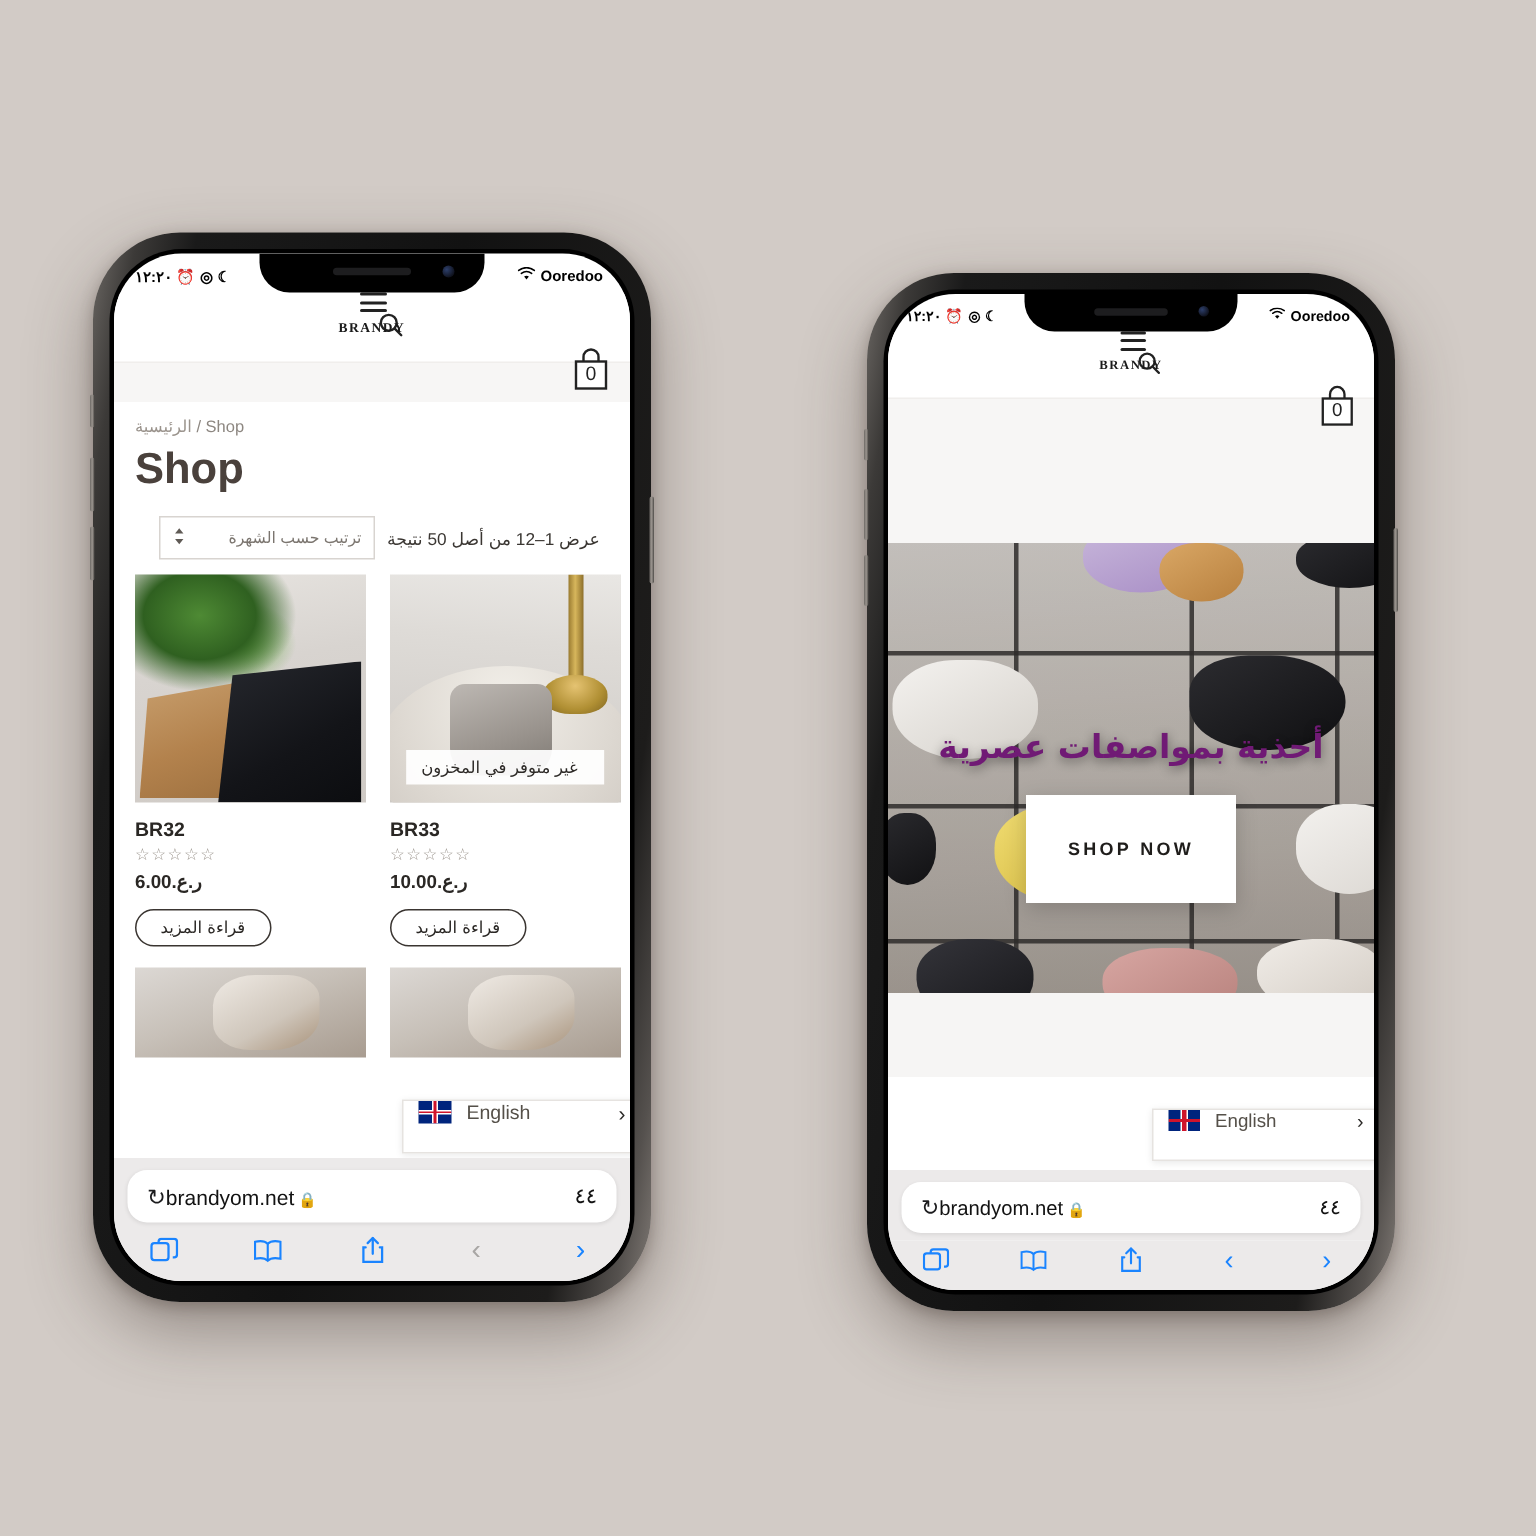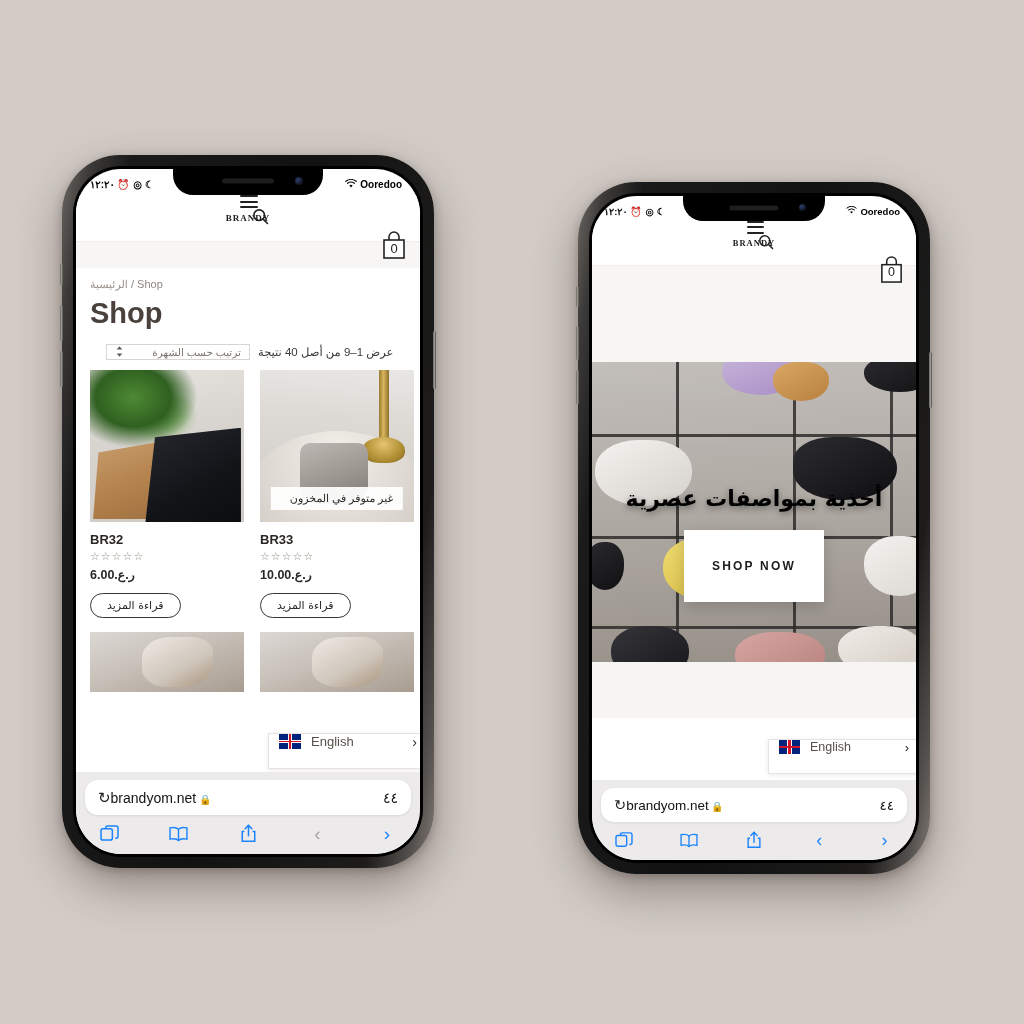--- a/index.html
+++ b/index.html
@@ -90,22 +90,22 @@
     white-space:nowrap; direction:rtl;
   }
   .sort-chevrons { color:#6e6862; line-height:.8; text-align:center; }
 
   .product-grid { display:flex; gap:14px; background:#fff; }
   .product-card { flex:1 1 0; min-width:0; }
   .product-photo { position:relative; width:100%; overflow:hidden; }
   .oos-badge {
     position:absolute; left:50%; transform:translateX(-50%);
     background:rgba(255,255,255,.93); color:#2d2a27;
-    text-align:right; white-space:nowrap; direction:rtl;
-    font-family:Liberation Serif, serif;
+    text-align:left; white-space:nowrap; direction:rtl;
+    font-family:Liberation Sans, sans-serif;
   }
   .p-name { color:#2a2724; font-weight:700; font-family:"Liberation Sans", sans-serif; }
   .stars { color:#9d968f; letter-spacing:1px; }
   .p-price { color:#2a2724; font-weight:700; direction:ltr; font-family:"Liberation Sans", sans-serif; }
   .read-more {
     display:inline-flex; align-items:center; justify-content:center;
     border:1px solid #3a3531; border-radius:999px; color:#2a2724;
     background:#fff; white-space:nowrap; direction:rtl;
     font-family:"DejaVu Sans", sans-serif;
   }
@@ -145,21 +145,21 @@
     position:absolute; inset:0;
     background:
       linear-gradient(180deg, rgba(0,0,0,.06), rgba(0,0,0,.10)),
       linear-gradient(175deg,#cecac6 0%,#c3bdb7 35%,#b6afa8 70%,#a79f97 100%);
   }
   .grid-lines { position:absolute; inset:0; }
   .grid-lines i { position:absolute; background:#2e2c2a; opacity:.85; }
   .shoe { position:absolute; border-radius:44% 44% 50% 50%; }
   .hero-title {
     position:absolute; left:0; right:0; text-align:center; direction:rtl;
-    color:#000000; font-weight:700; font-family:"DejaVu Sans", sans-serif;
+    color:#701a75; font-weight:700; font-family:"DejaVu Sans", sans-serif;
     text-shadow:0 2px 7px rgba(0,0,0,.45);
     z-index:6;
   }
   .shop-now {
     position:absolute; left:50%; transform:translateX(-50%);
     background:#fff; display:flex; align-items:center; justify-content:center;
     color:#1f1d1b; font-weight:700; letter-spacing:2.2px;
     box-shadow:0 4px 14px rgba(0,0,0,.18); z-index:7;
     font-family:"Liberation Sans", sans-serif;
   }
@@ -206,21 +206,21 @@
   #phone-left .hamburger { width:18px; height:14px; gap:3.5px; }
   #phone-left .hamburger span { height:2px; }
   #phone-left .brand-logo { font-size:9px; }
   #phone-left .cart-bag { width:28px; height:32px; margin-left:auto; }
   #phone-left .cart-bag .count { font-size:13px; }
   #phone-left .page-band { height:26px; }
   #phone-left .breadcrumb { font-size:11px; padding:10px 0 0 0; margin-left:-16px; }
   #phone-left .page-title { font-size:29px; padding:6px 0 0 0; margin-left:-16px; }
   #phone-left .results-row { padding:14px 8px 10px 0; margin-right:-14px; }
   #phone-left .results-count { font-size:11.5px; }
-  #phone-left .sort-select { font-size:10.5px; padding:5px 8px; width:144px; height:16px; }
+  #phone-left .sort-select { font-size:10.5px; padding:5px 8px; width:144px; height:29px; }
   #phone-left .product-grid { padding:0 0 0 0; margin-left:-16px; margin-right:-8px; gap:16px; }
   #phone-left .product-photo { height:152px; }
   #phone-left .oos-badge { font-size:11px; padding:5px 10px; bottom:12px; width:86%; }
   #phone-left .p-name { font-size:13px; padding-top:10px; }
   #phone-left .stars { font-size:11px; padding-top:3px; }
   #phone-left .p-price { font-size:12.5px; padding-top:4px; }
   #phone-left .read-more { font-size:11px; padding:5px 16px; margin-top:11px; }
   #phone-left .lang-widget { right:-8px; bottom:85px; width:160px; height:36px; padding:0 10px; }
   #phone-left .flag { width:22px; height:15px; }
   #phone-left .lang-label { font-size:13px; margin-left:10px; }
@@ -336,21 +336,21 @@
       <div style="background:#fff; padding:0 14px 0 30px;">
         <div class="breadcrumb">
           <span class="crumb-link">الرئيسية</span>
           <span>/</span>
           <span>Shop</span>
         </div>
 
         <div class="page-title">Shop</div>
 
         <div class="results-row">
-          <span class="results-count">عرض 1–9 من أصل 40 نتيجة</span>
+          <span class="results-count">عرض 1–12 من أصل 50 نتيجة</span>
           <div class="sort-select">
             <span>ترتيب حسب الشهرة</span>
             <span class="sort-chevrons">
               <svg width="9" height="13" viewBox="0 0 9 13">
                   <path d="M4.5 1.2 7.3 4.6H1.7z" fill="#5f5a55"></path>
                   <path d="M4.5 11.8 1.7 8.4h5.6z" fill="#5f5a55"></path>
                 </svg>
             </span>
           </div>
         </div>

